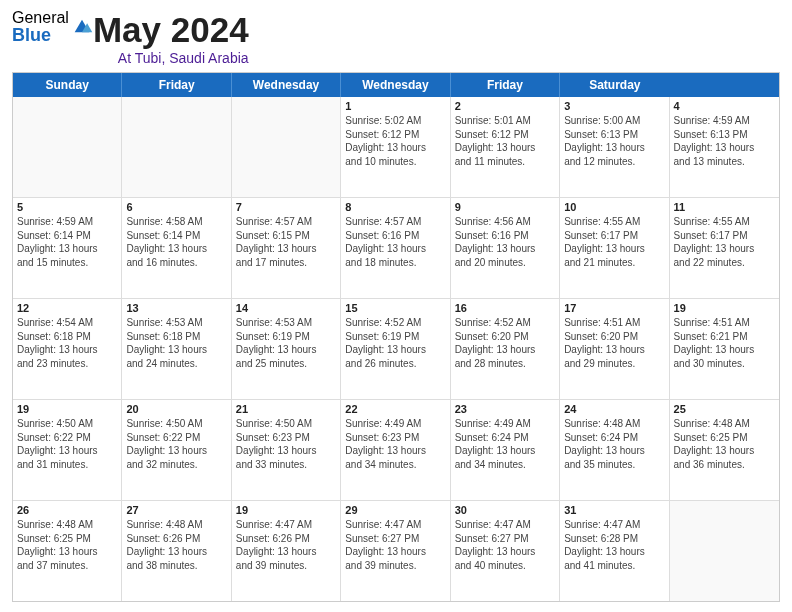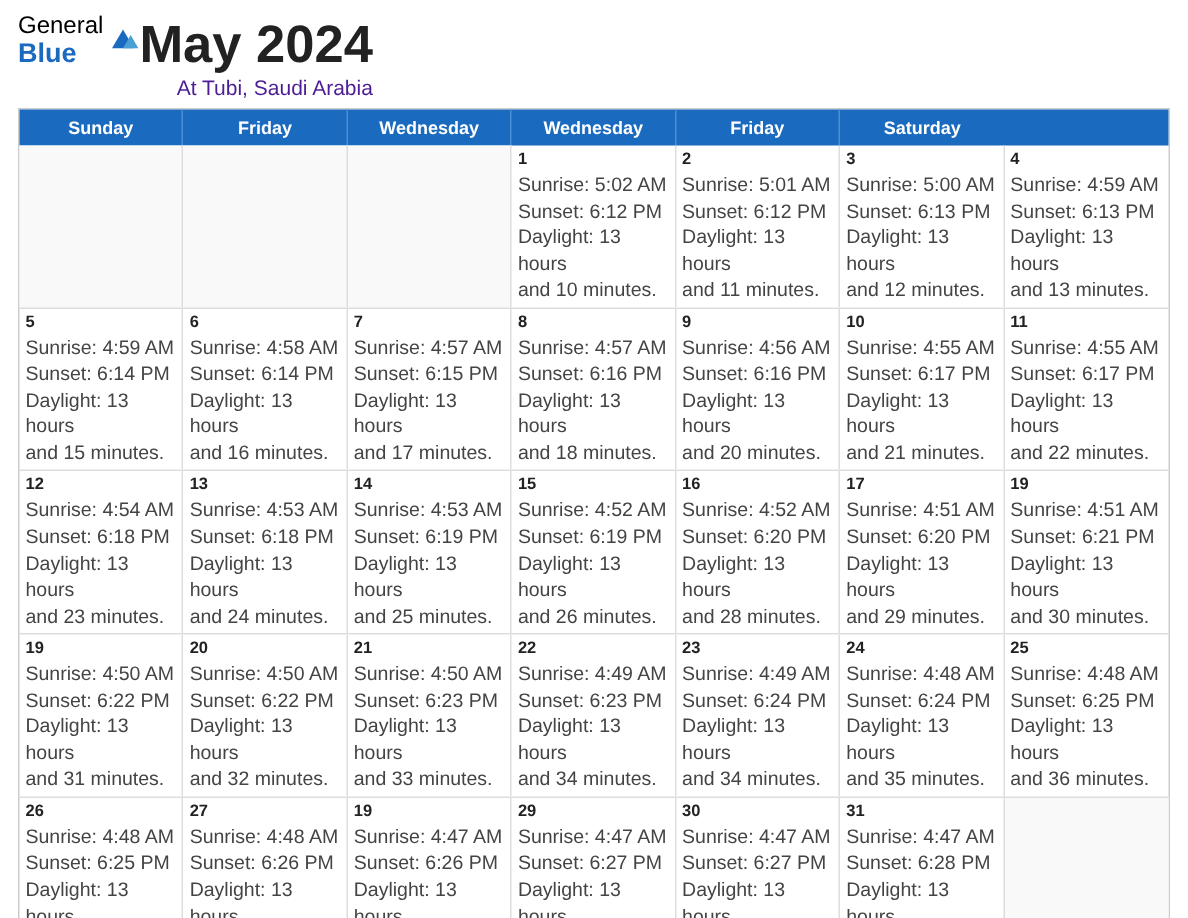--- a/index.html
+++ b/index.html
@@ -97,21 +97,21 @@
     .cal-cell.empty { background: #f9f9f9; }
     .day-num {
       font-size: 11px;
       font-weight: bold;
       margin-bottom: 2px;
       color: #222;
     }
     .cell-info {
       line-height: 1.35;
       color: #444;
-      font-size: 13px;
+      font-size: 10px;
     }
   </style>
 </head>
 <body>
 
 <div class="page">
   <div class="header">
     <div class="logo">
       <div class="logo-text">
         <span>General</span>

